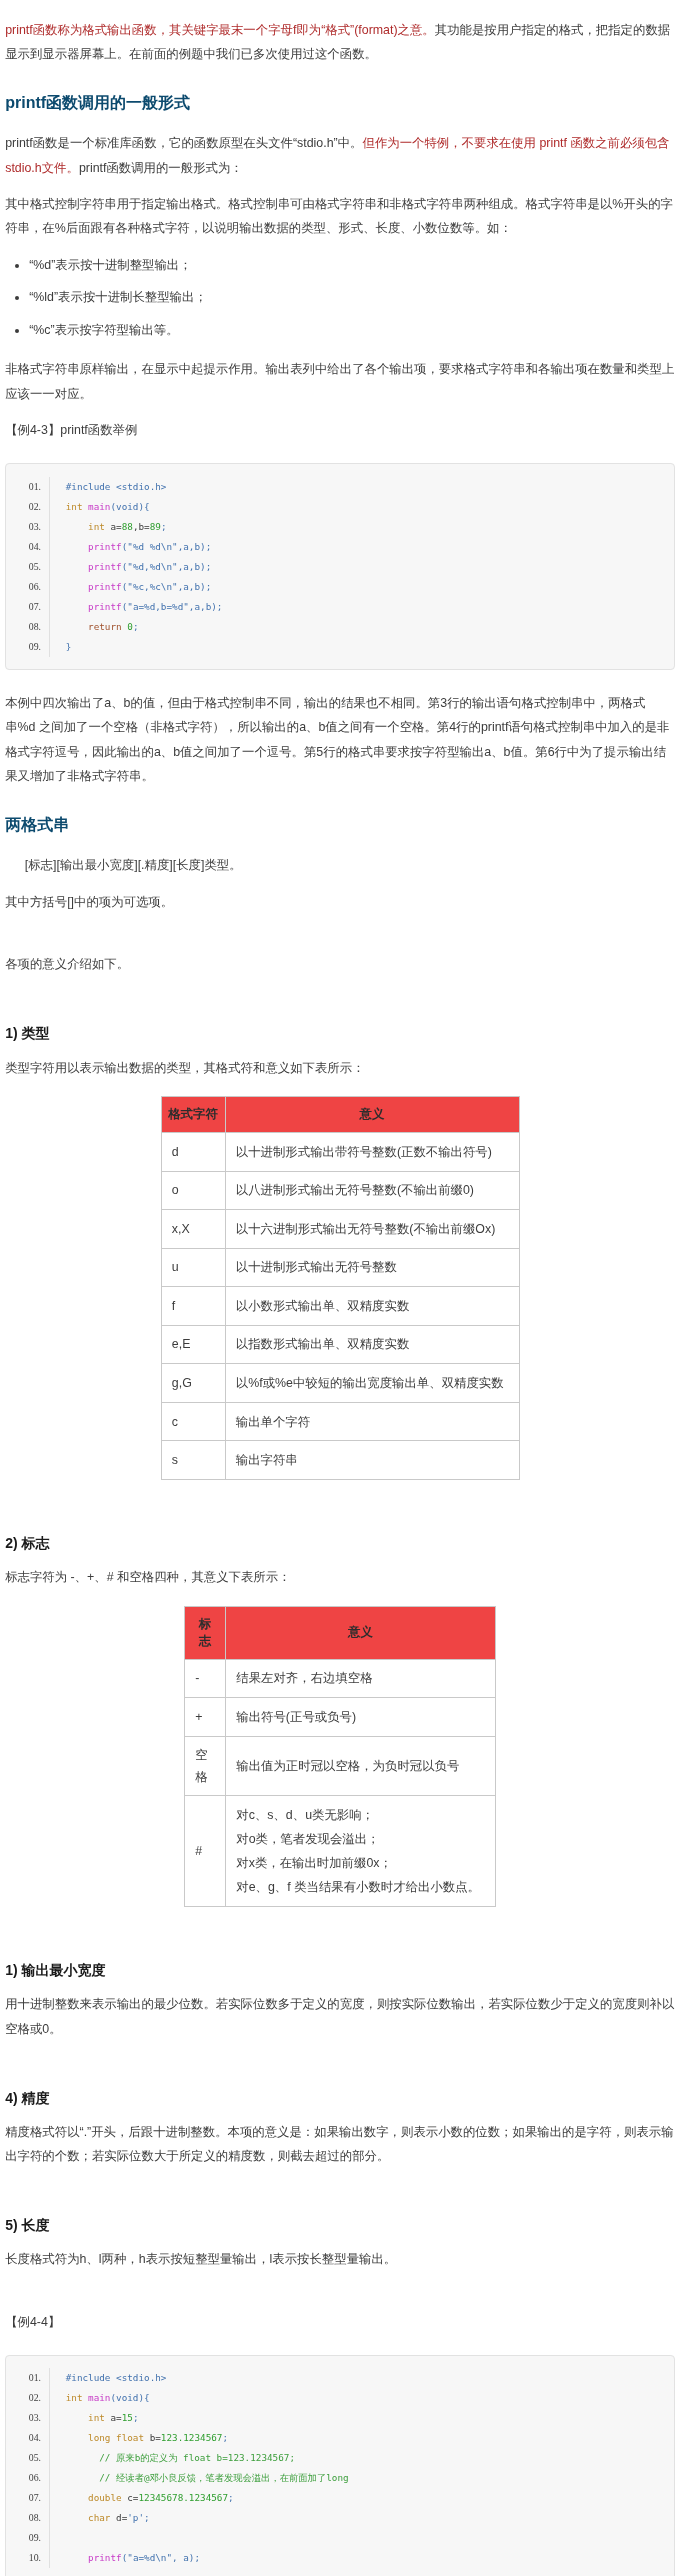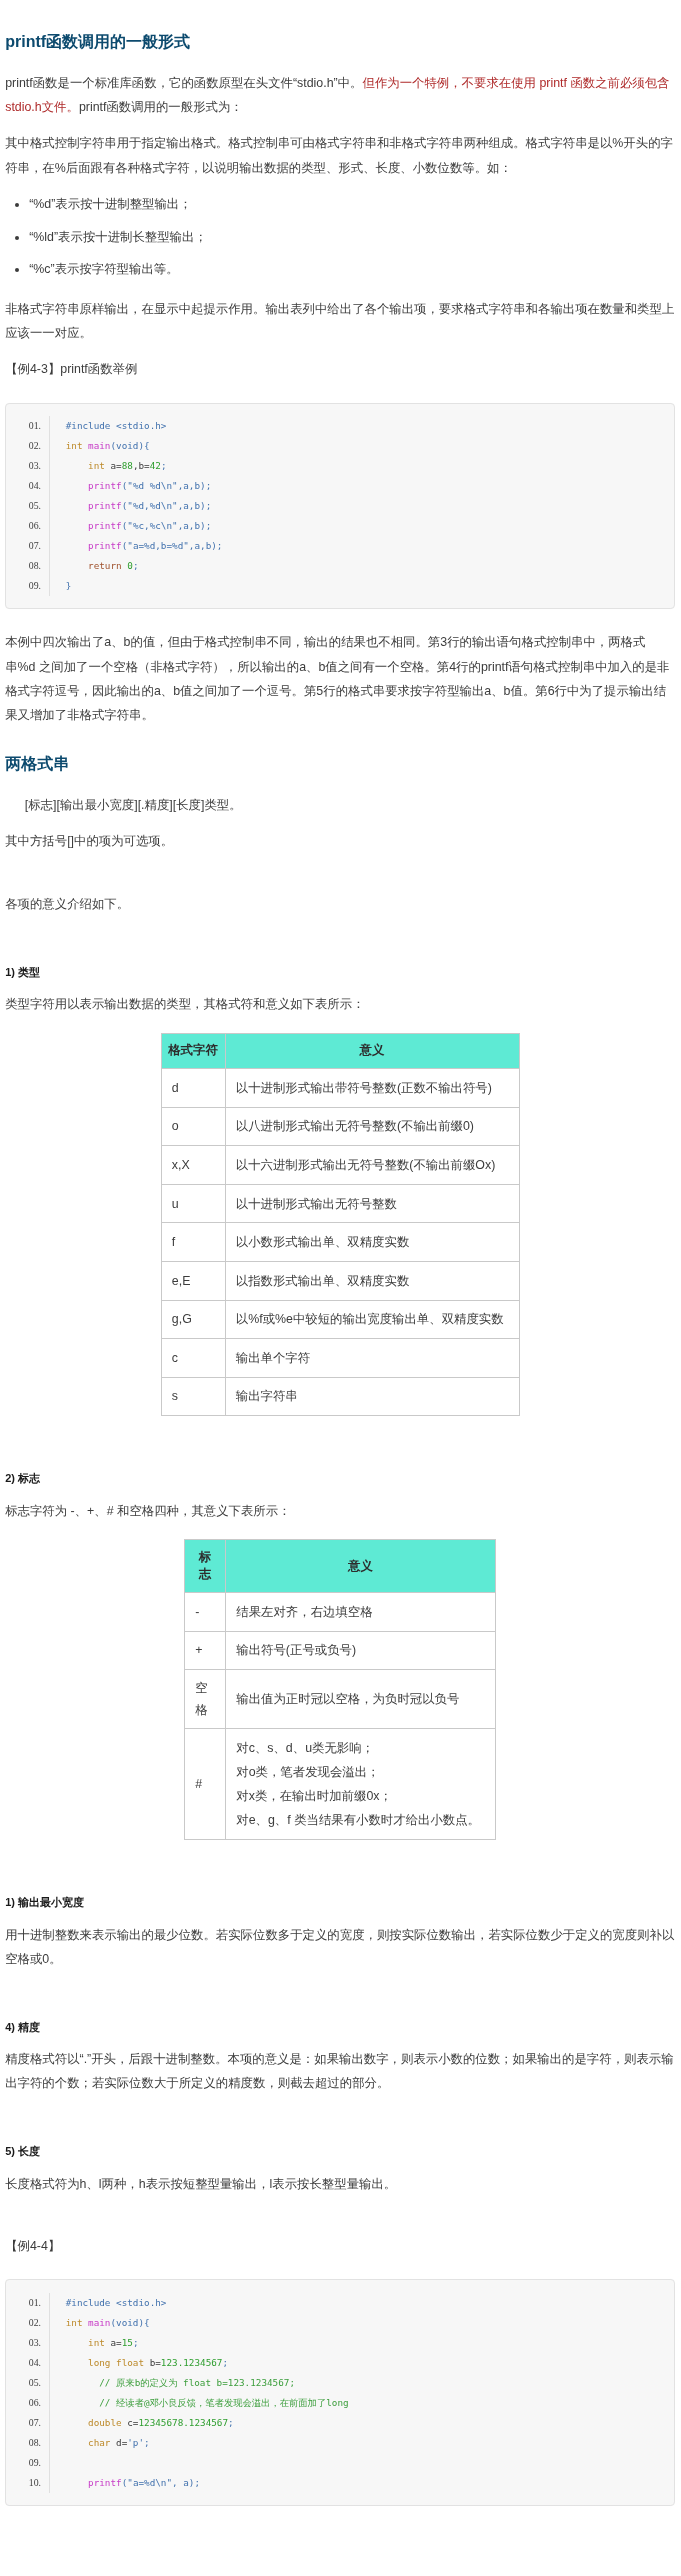--- a/index.html
+++ b/index.html
@@ -2,43 +2,44 @@
 <html style="font-size:8.2px"><head>
 <meta charset="utf-8">
 <style>
   html,body{margin:0;padding:0;background:#ffffff;}
   .page{width:681px;box-sizing:border-box;padding:5.2px 6.2px 36px 5.2px;
         font-family:"Liberation Sans",sans-serif;color:#3c3c3c;}
   .para{font-size:12.4px;line-height:1.95;margin:12.4px 0;}
   .para.indent{padding-left:19.6px;}
   .red{color:#af2b2b;}
   h2.sec{font-size:16px;font-weight:700;color:#0c4a6e;margin:27px 0 17.5px;font-family:"Liberation Sans",sans-serif;}
-  h3.sub{font-size:11px;font-weight:700;color:#1a1a1a;margin:23px 0 4.1px;}
+  h3.sub{font-size:14px;font-weight:700;color:#1a1a1a;margin:23px 0 4.1px;}
   ul.blist{margin:3.1px 0 15.5px;padding-left:24px;}
   ul.blist li{font-size:12.4px;line-height:1.95;margin:8.2px 0;}
   .codebox{background:#f7f7f7;border:0.5px solid #e2e2e2;border-radius:4.1px;margin:21px 0;padding:12.4px 0;}
   .cline{display:flex;align-items:stretch;min-height:20px;line-height:20px;}
   .lno{flex:0 0 43px;text-align:right;padding-right:8.2px;box-sizing:border-box;
        font-family:"Liberation Serif",serif;font-size:9.8px;color:#3f3f3f;}
   .ccode{flex:1;border-left:1px solid #e0e0e0;padding-left:15.5px;
          font-family:"DejaVu Sans Mono",monospace;font-size:9.3px;white-space:pre;color:#3a3a3a;}
   .c-pre{color:#4272ae}.c-kw{color:#bd8a2a}.c-fn{color:#c73bc7}.c-str{color:#4272ae}
   .c-num{color:#2f9e2f}.c-cmt{color:#3c9e3c}.c-ret{color:#a0522d}.c-pun{color:#4272ae}.c-pln{color:#3a3a3a}
   table.dtable{border-collapse:collapse;margin:16.5px auto;}
-  table.dtable th{background:#5eead4;border:0.5px solid #c9c9c9;font-size:12.4px;font-weight:700;
+  table.dtable th{background:#ef4444;border:0.5px solid #c9c9c9;font-size:12.4px;font-weight:700;
                   color:#2d2d2d;padding:8.8px 6.2px;text-align:center;}
   table.dtable td{border:0.5px solid #c9c9c9;font-size:12.4px;color:#3c3c3c;padding:6.7px 10.3px;
                   line-height:1.8;text-align:left;vertical-align:middle;}
   .cell-line{line-height:1.95;}
   .spacer{width:100%;}
 </style>
 </head>
 <body>
 
 <main class="page">
+    <p class="para"><span class="red">printf函数称为格式输出函数，其关键字最末一个字母f即为“格式”(format)之意。</span><span>其功能是按用户指定的格式，把指定的数据显示到显示器屏幕上。在前面的例题中我们已多次使用过这个函数。</span></p>
     <h2 class="sec">printf函数调用的一般形式</h2>
     <p class="para"><span>printf函数是一个标准库函数，它的函数原型在头文件“stdio.h”中。</span><span class="red">但作为一个特例，不要求在使用 printf 函数之前必须包含stdio.h文件。</span><span>printf函数调用的一般形式为：</span></p>
     <p class="para"><span>其中格式控制字符串用于指定输出格式。格式控制串可由格式字符串和非格式字符串两种组成。格式字符串是以%开头的字符串，在%后面跟有各种格式字符，以说明输出数据的类型、形式、长度、小数位数等。如：</span></p>
     <ul class="blist">
       <li>“%d”表示按十进制整型输出；</li>
       <li>“%ld”表示按十进制长整型输出；</li>
       <li>“%c”表示按字符型输出等。</li>
     </ul>
     <p class="para"><span>非格式字符串原样输出，在显示中起提示作用。输出表列中给出了各个输出项，要求格式字符串和各输出项在数量和类型上应该一一对应。</span></p>
     <p class="para">【例4-3】printf函数举例</p>
@@ -46,21 +47,21 @@
       <div class="cline">
         <span class="lno">01.</span>
         <span class="ccode"><span class="c-pre">#include &lt;stdio.h&gt;</span></span>
       </div>
       <div class="cline">
         <span class="lno">02.</span>
         <span class="ccode"><span class="c-kw">int </span><span class="c-fn">main</span><span class="c-pun">(void){</span></span>
       </div>
       <div class="cline">
         <span class="lno">03.</span>
-        <span class="ccode"><span class="c-pln">    </span><span class="c-kw">int</span><span class="c-pln"> a=</span><span class="c-num">88</span><span class="c-pln">,b=</span><span class="c-num">42</span><span class="c-pun">;</span></span>
+        <span class="ccode"><span class="c-pln">    </span><span class="c-kw">int</span><span class="c-pln"> a=</span><span class="c-num">88</span><span class="c-pln">,b=</span><span class="c-num">89</span><span class="c-pun">;</span></span>
       </div>
       <div class="cline">
         <span class="lno">04.</span>
         <span class="ccode"><span class="c-pln">    </span><span class="c-fn">printf</span><span class="c-pun">(</span><span class="c-str">"%d %d\n"</span><span class="c-pun">,a,b);</span></span>
       </div>
       <div class="cline">
         <span class="lno">05.</span>
         <span class="ccode"><span class="c-pln">    </span><span class="c-fn">printf</span><span class="c-pun">(</span><span class="c-str">"%d,%d\n"</span><span class="c-pun">,a,b);</span></span>
       </div>
       <div class="cline">

